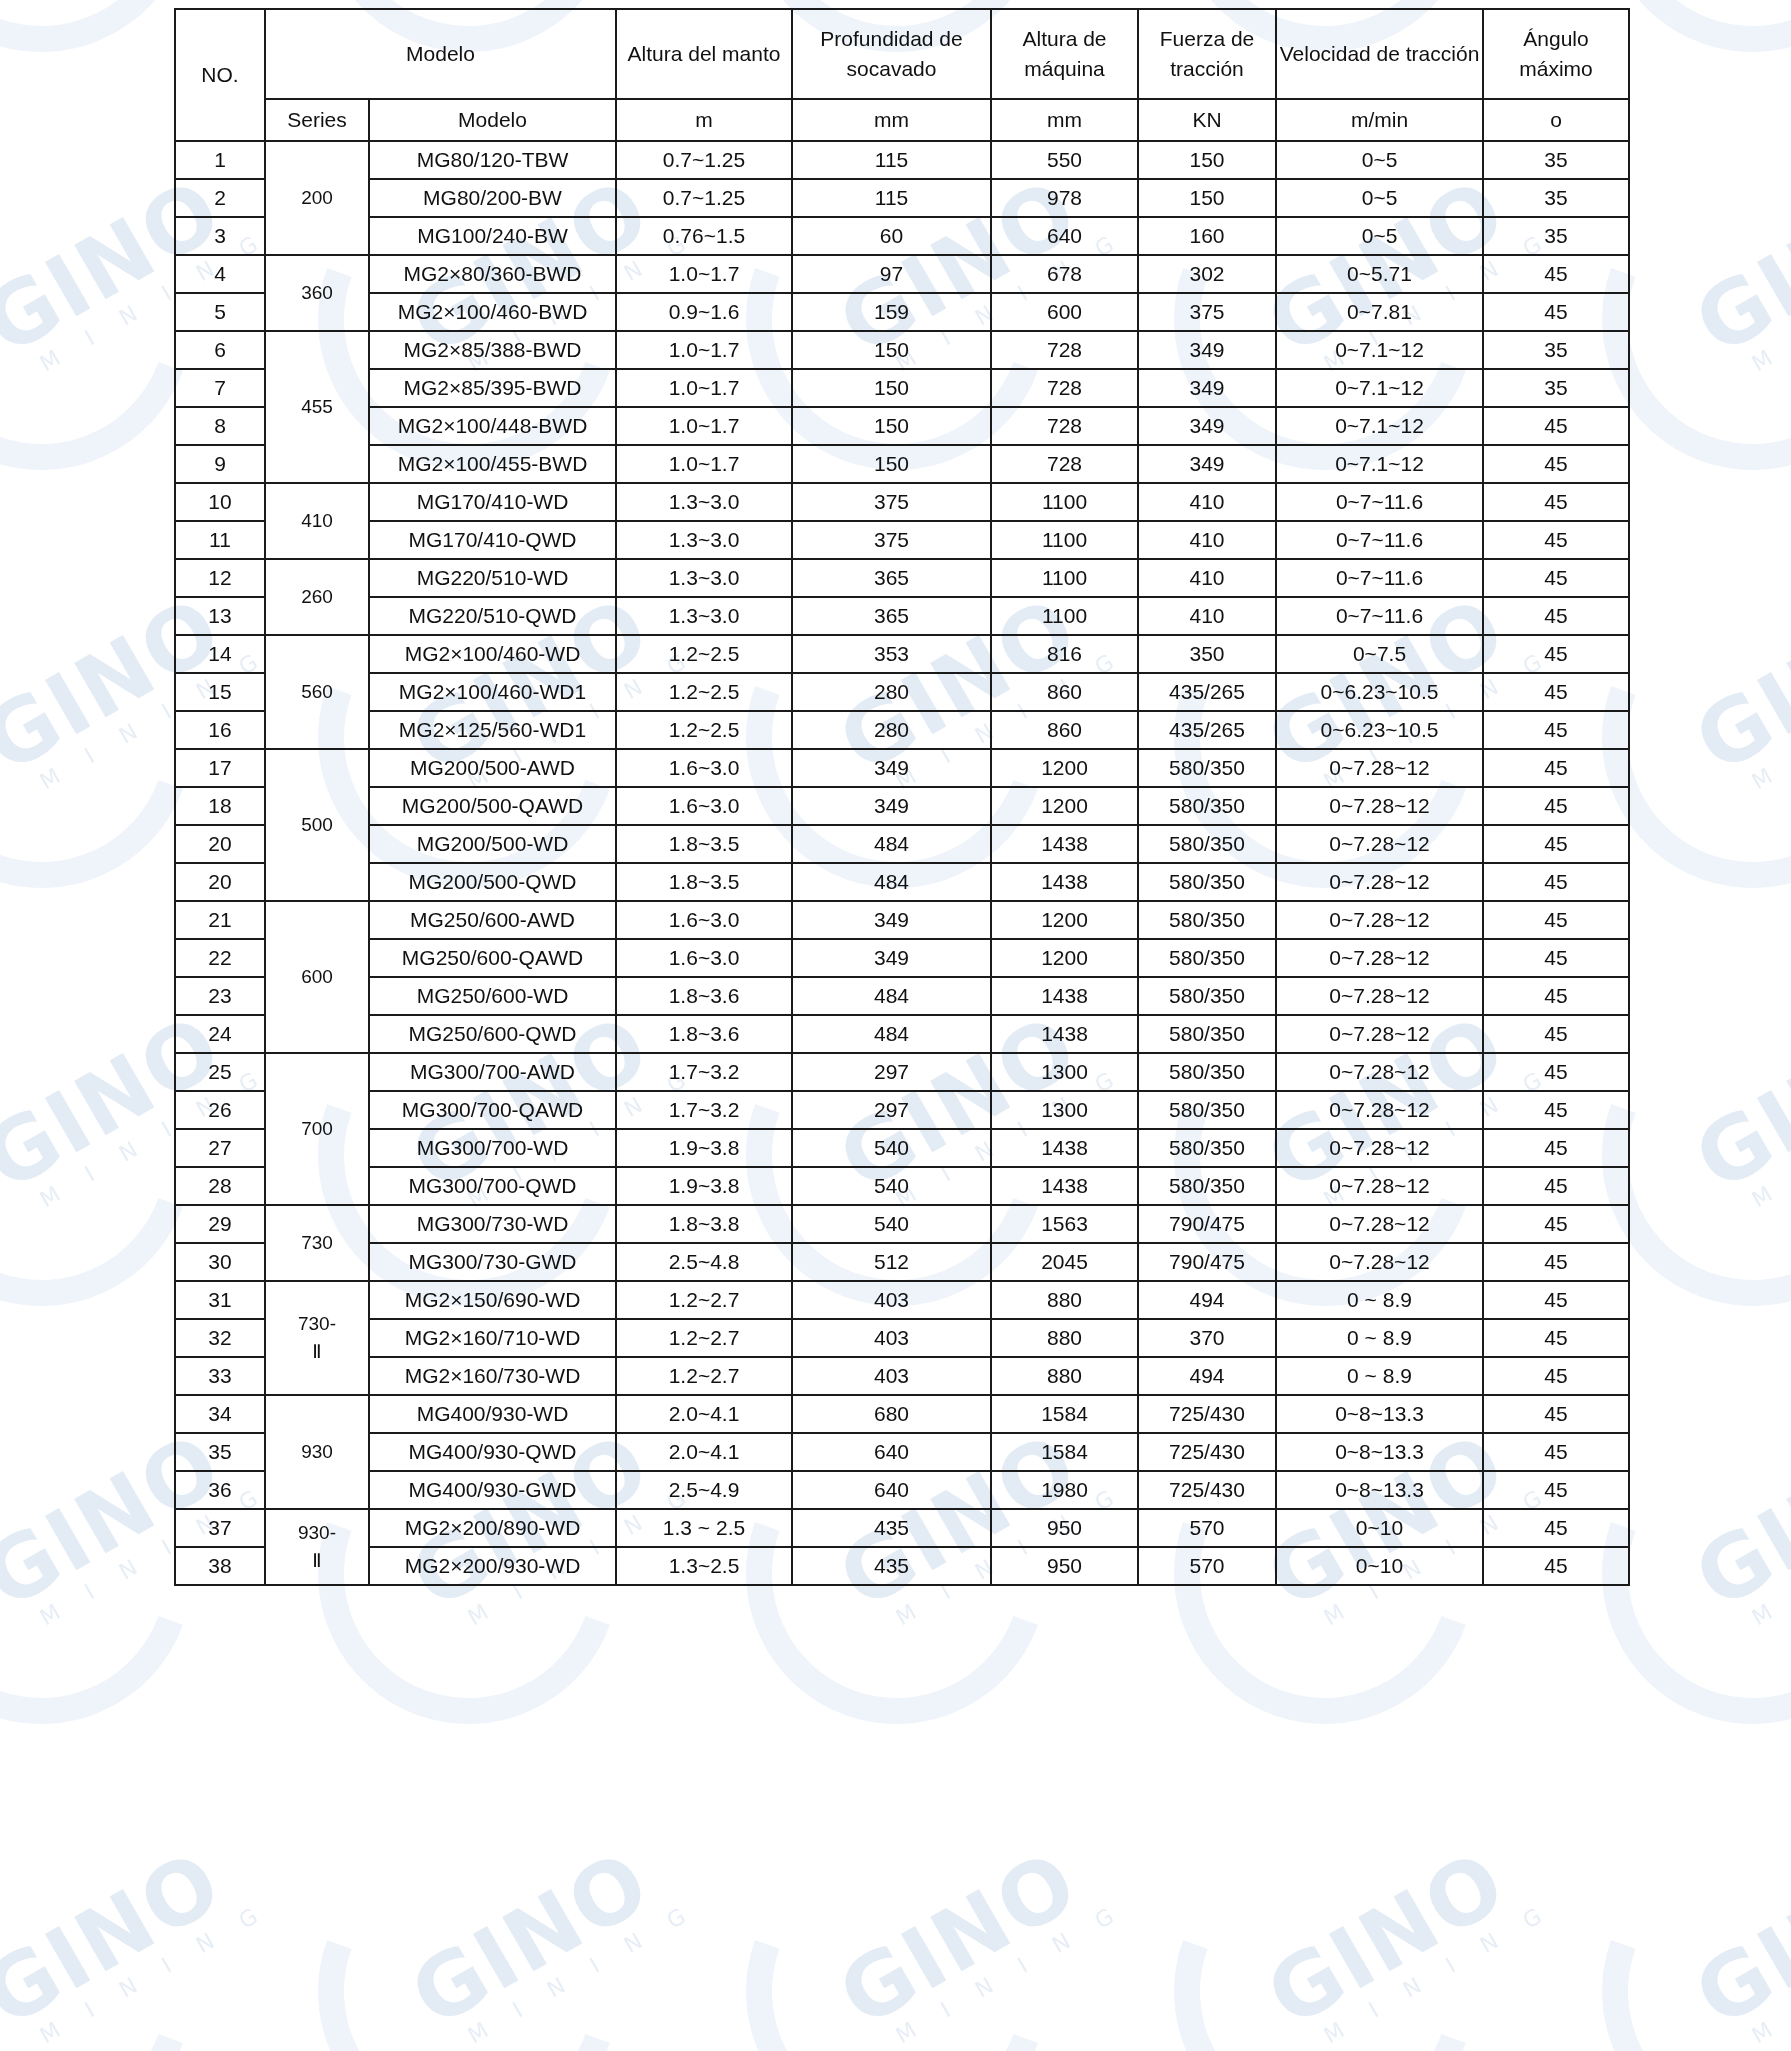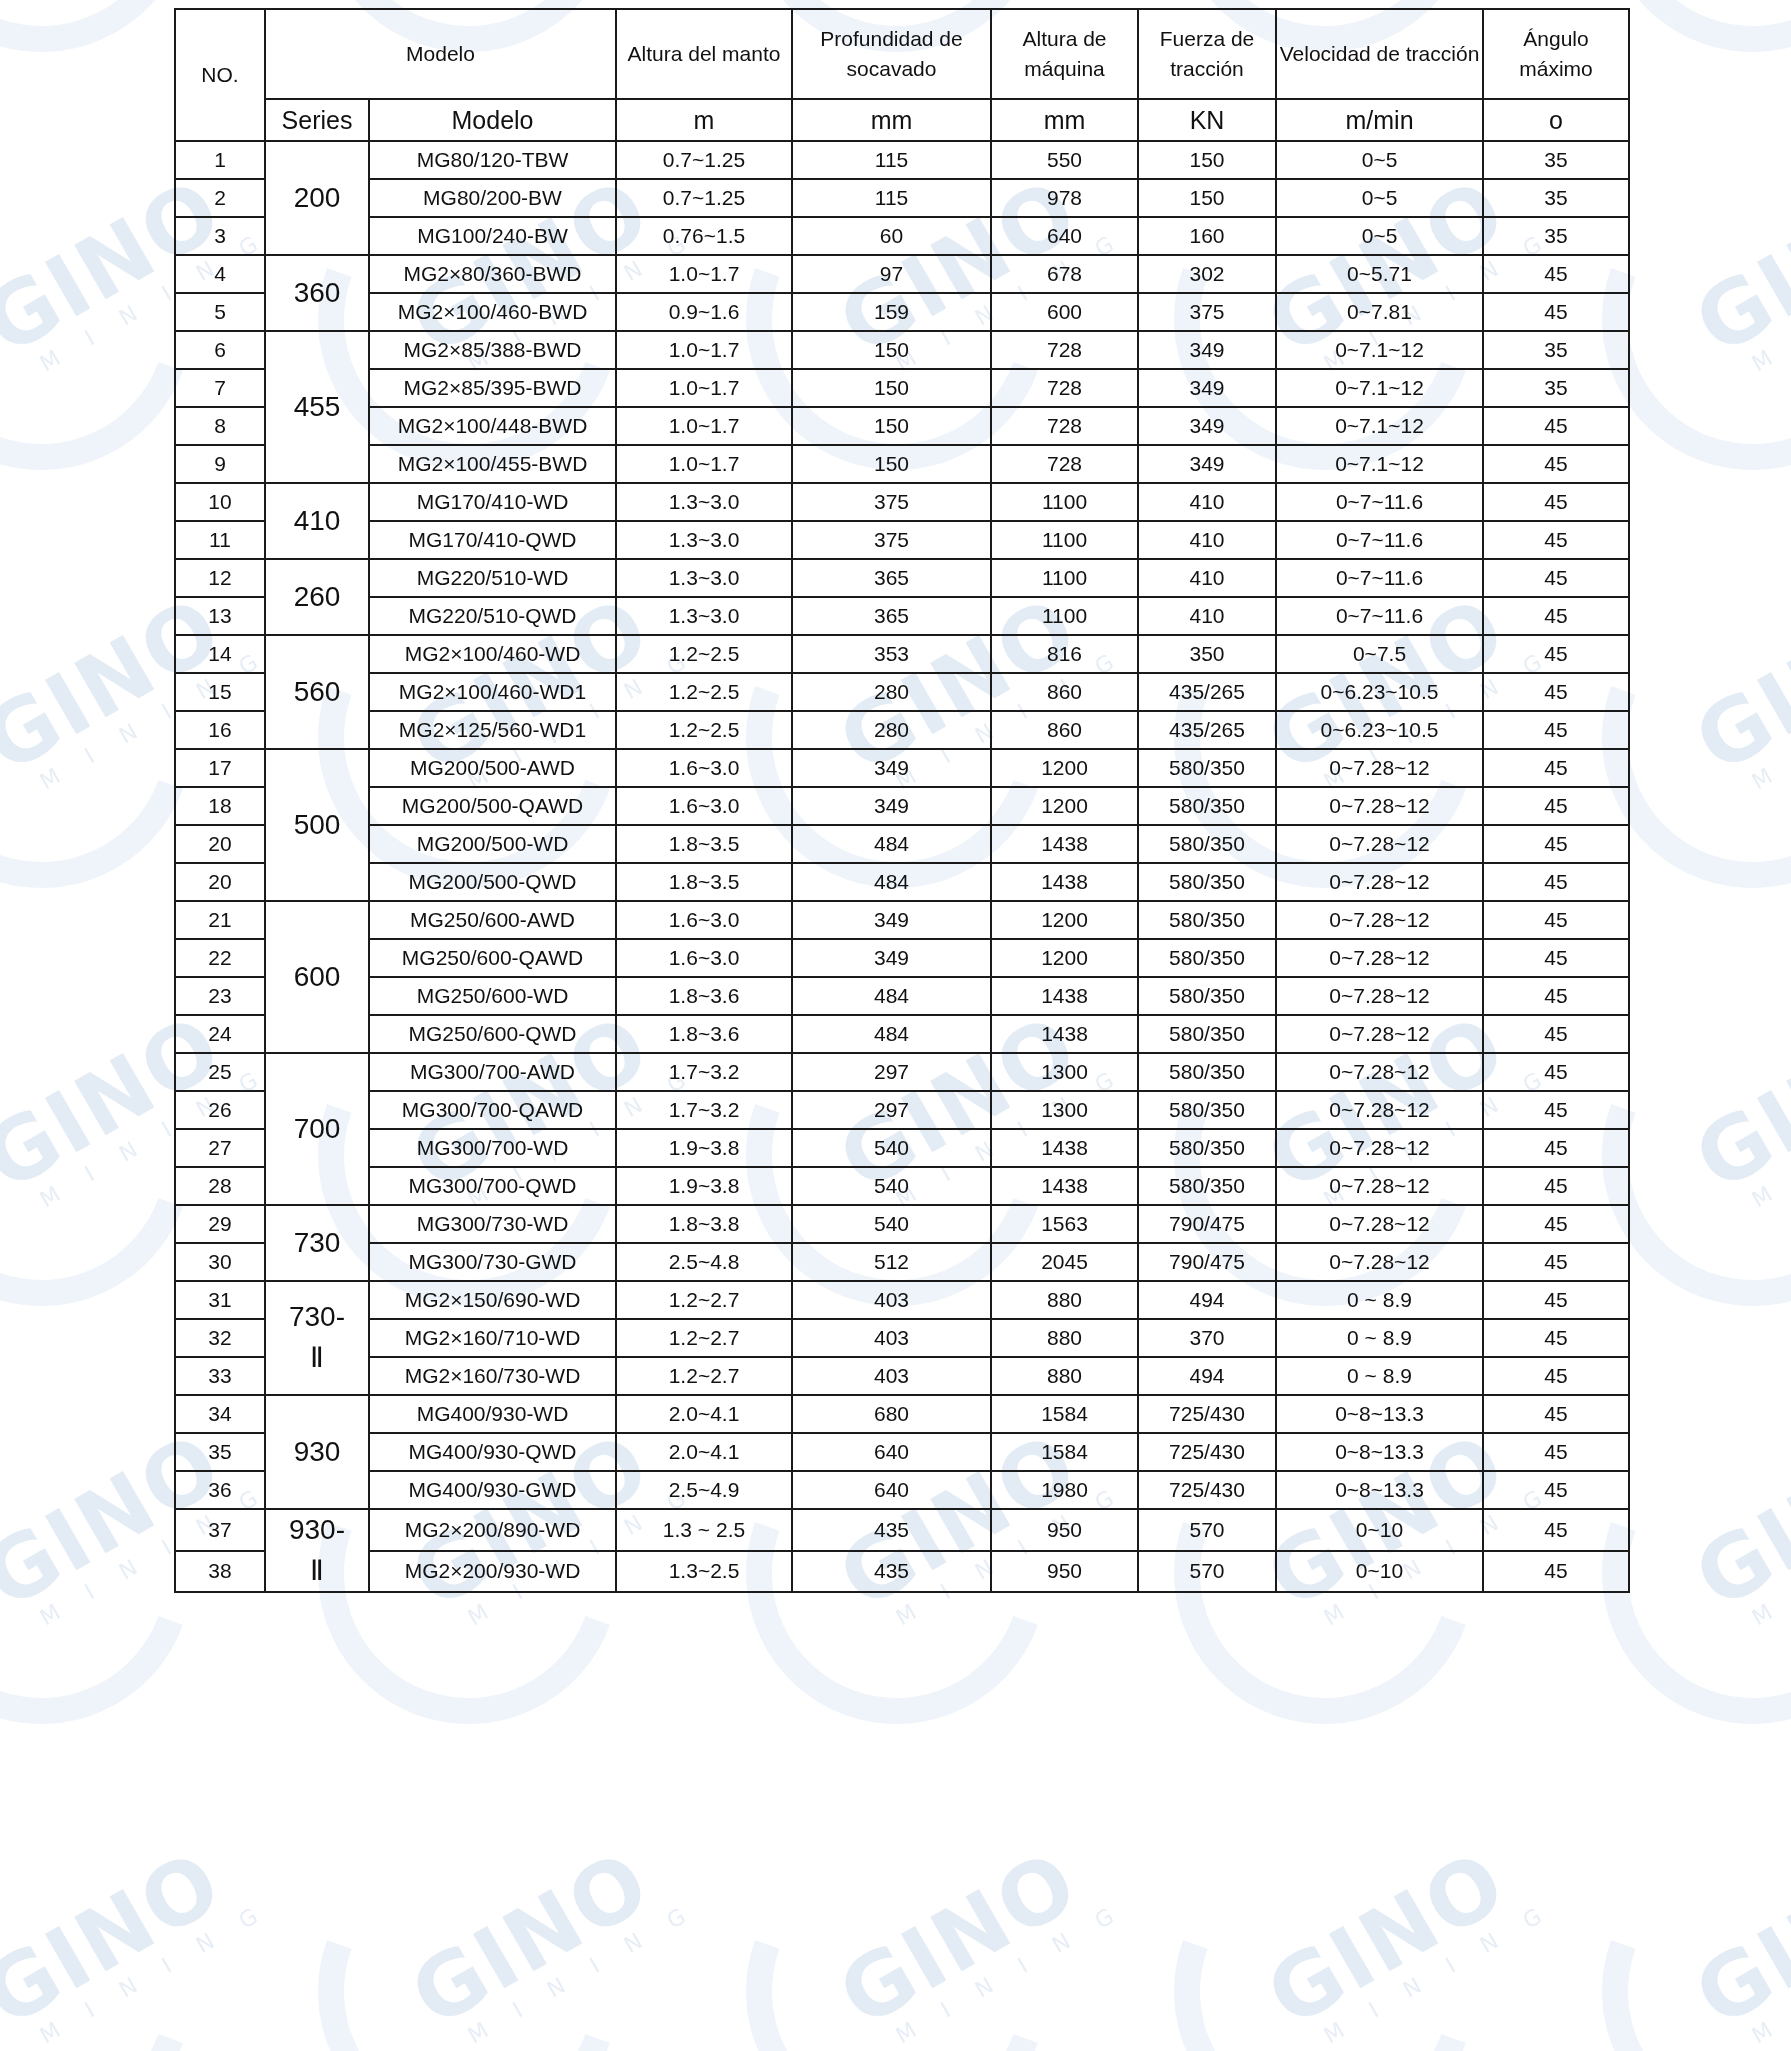--- a/index.html
+++ b/index.html
@@ -80,33 +80,33 @@
     color: #111111;
     padding: 0 2px;
     background: transparent;
   }
   thead th {
     background: #f2f2f2;
     font-size: 21px;
     line-height: 1.45;
   }
   thead th.unit-cell {
-    font-size: 25px;
+    font-size: 21px;
     height: 40px;
   }
   thead th.main-head {
     height: 88px;
   }
   tbody td {
     height: 36px;
     font-size: 21px;
     background: transparent;
   }
   td.col-no { font-size: 21px; }
-  td.col-series { font-size: 28px; }
+  td.col-series { font-size: 19px; }
   td.col-model { font-size: 21px; }
   .series-two-line { line-height: 1.45; }
 
   
   col.c-no      { width: 90px; }
   col.c-series  { width: 104px; }
   col.c-model   { width: 247px; }
   col.c-manto   { width: 176px; }
   col.c-socav   { width: 199px; }
   col.c-altura  { width: 147px; }

